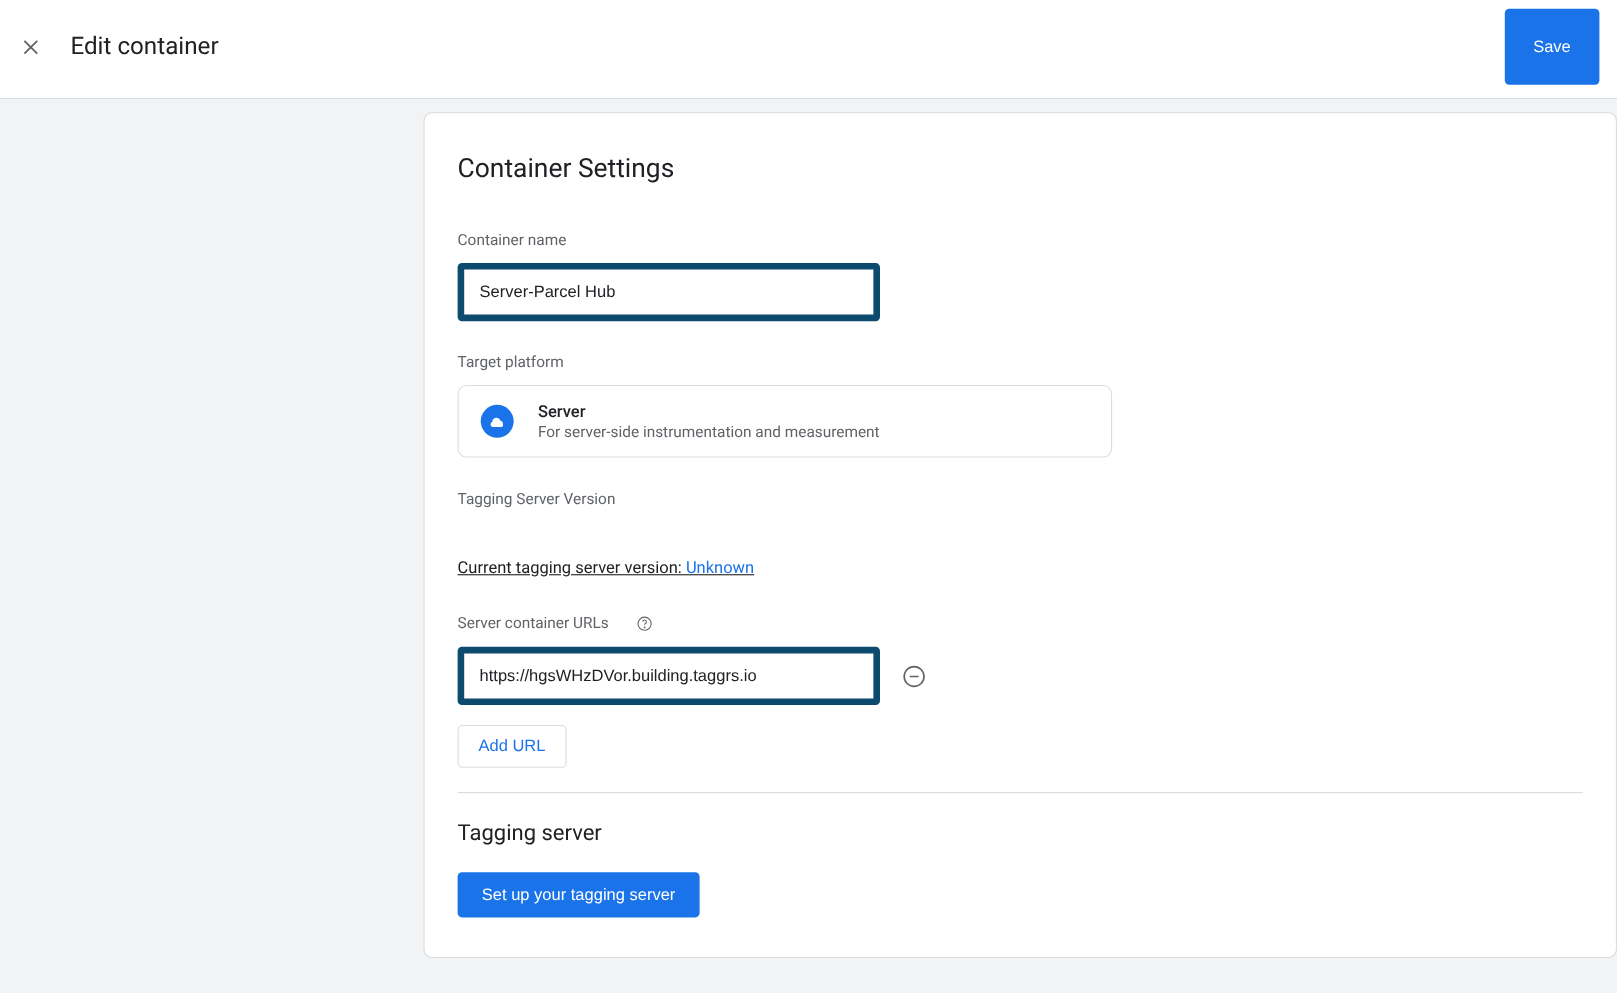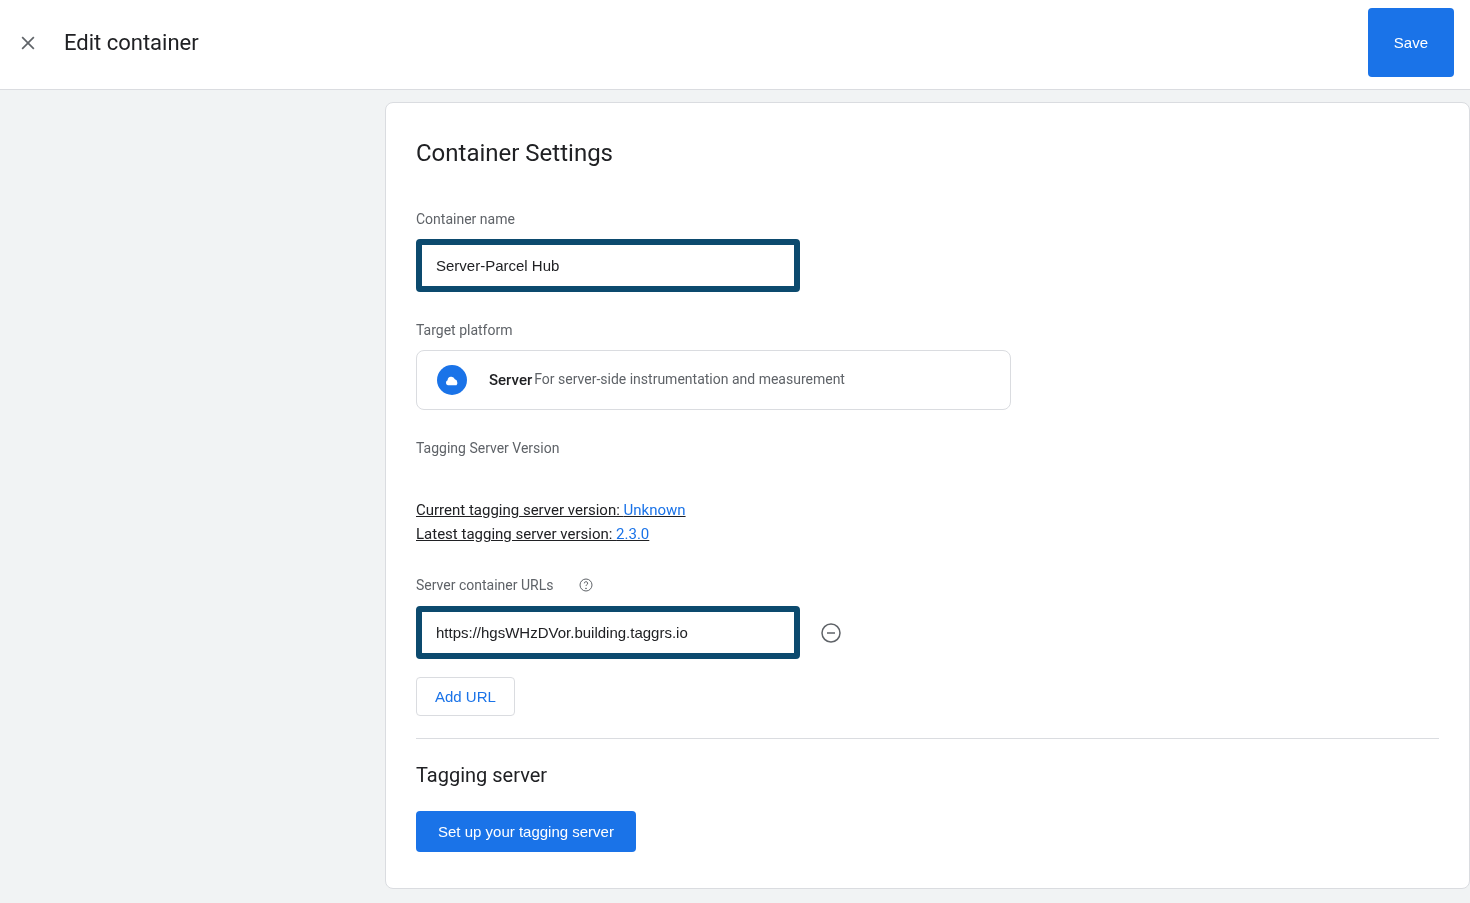--- a/index.html
+++ b/index.html
@@ -103,21 +103,21 @@
       align-items: center;
       justify-content: center;
       flex-shrink: 0;
     }
     .platform-icon svg {
       width: 18px;
       height: 18px;
     }
     .platform-text {
       display: flex;
-      flex-direction: row;
+      flex-direction: column;
       gap: 2px;
     }
     .platform-name {
       font-size: 15px;
       font-weight: 500;
       color: #202124;
     }
     .platform-desc {
       font-size: 14px;
       color: #5f6368;
@@ -246,23 +246,20 @@
 
     <div class="spacer-30"></div>
 
     <label class="field-label">Tagging Server Version</label>
 
     <div style="height:30px;"></div>
 
     <div class="version-row">
       <span>Current tagging server version: </span><span class="version-link">Unknown</span>
     </div>
-    <div class="version-row">
-      <span>Latest tagging server version: </span><span class="version-link">2.3.0</span>
-    </div>
 
     <div style="height:30px;"></div>
 
     <div class="url-label-row">
       <span class="url-label">Server container URLs</span>
       <span class="help-icon">
         <svg viewBox="0 0 24 24" width="16" height="16" fill="none" stroke="currentColor" stroke-width="1.5">
           <circle cx="12" cy="12" r="9"></circle>
           <path d="M9.5 9.5a2.5 2.5 0 1 1 3.5 2.3c-.8.4-1 1-1 1.7"></path>
           <circle cx="12" cy="17" r="0.6" fill="currentColor"></circle>

